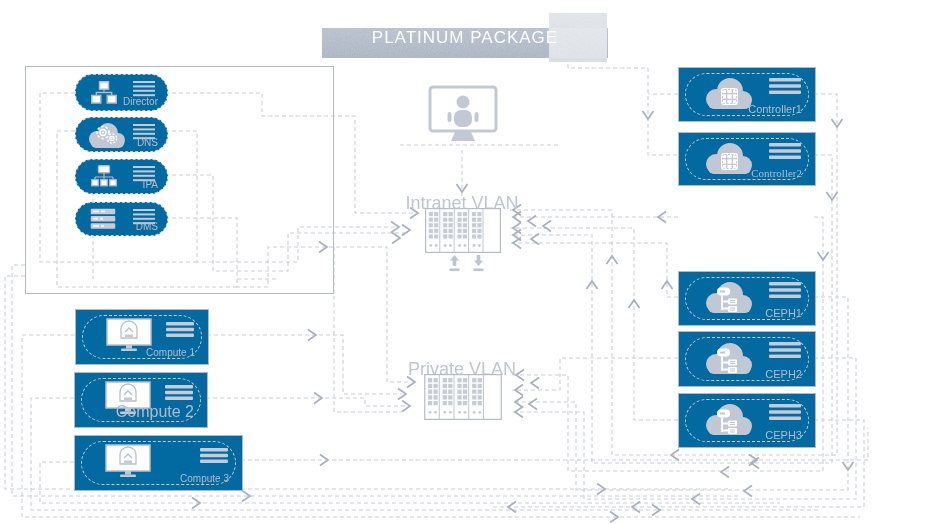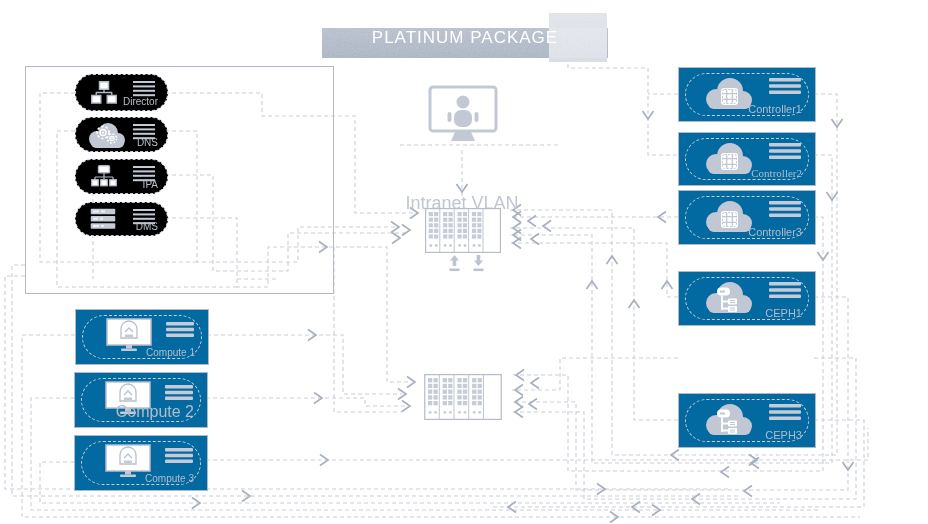--- a/index.html
+++ b/index.html
@@ -24,21 +24,21 @@
     left:549px;top:13px;width:58px;height:49px;
     background:linear-gradient(180deg,#dde1e7,#d3d8e0);overflow:hidden;
   }
   
   .group-box{
     left:25px;top:66px;width:307px;height:226px;
     border:1.2px solid #b5bbc6;background:transparent;
   }
   
   .pill{
-    border:1.4px dashed #c4cad4;border-radius:18px;background:#000000;
+    border:1.4px dashed #c4cad4;border-radius:18px;background:#0369a1;
   }
   .pill .bars{position:absolute;right:12px;top:6px;}
   .pill .lbl{
     position:absolute;right:9px;bottom:3px;font-size:10px;color:#b6bdc9;
   }
   
   .node-box{
     border:1.2px solid #b2b9c5;background:#0369a1;
   }
   .node-box .inner-pill{
@@ -327,21 +327,21 @@
     <svg class="bars" style="top:12px;" width="28" height="15" viewBox="0 0 28 15">
       <g fill="#c5cbd7">
           <rect width="28" height="3.4" rx="1"></rect>
           <rect y="5.8" width="28" height="3.4" rx="1"></rect>
           <rect y="11.6" width="28" height="3.4" rx="1"></rect>
         </g>
     </svg>
     <span class="lbl" style="font-size:16px;">Compute 2</span>
   </div>
 
-  <div class="abs node-box" style="left:74px;top:435px;width:132px;height:54px;">
+  <div class="abs node-box" style="left:74px;top:435px;width:132px;height:54px;padding-left:35px;">
     <div class="inner-pill"></div>
     <svg class="icon" style="left:30px;top:8px;" width="46" height="36" viewBox="0 0 46 36">
       <rect x="1" y="1" width="44" height="26" fill="#ffffff" stroke="#b8bfcb" stroke-width="1.5"></rect>
       <path d="M15,20 V11 a8,8 0 0 1 16,0 V20 Z" fill="none" stroke="#b8bfcb" stroke-width="1.3"></path>
       <path d="M19,14 L23,10 L27,14" fill="none" stroke="#b8bfcb" stroke-width="1.3"></path>
       <rect x="19" y="16.5" width="8" height="2.5" fill="#c3cad5"></rect>
       <rect x="20" y="27" width="6" height="3.5" fill="#c3cad5"></rect>
       <rect x="15" y="30.5" width="16" height="2.5" rx="1" fill="#c3cad5"></rect>
     </svg>
     <svg class="bars" style="top:12px;" width="28" height="15" viewBox="0 0 28 15">
@@ -369,20 +369,21 @@
   </svg>
   <svg class="abs" style="left:447px;top:255px;" width="15" height="17" viewBox="0 0 15 17">
     <path d="M7.5,0 L12,5.5 H9.3 V11 H5.7 V5.5 H3 Z" fill="#bdc4d0"></path>
     <rect x="2.5" y="13.5" width="10" height="2.6" fill="#bdc4d0"></rect>
   </svg>
   <svg class="abs" style="left:471px;top:255px;" width="15" height="17" viewBox="0 0 15 17">
     <path d="M7.5,11 L3,5.5 H5.7 V0 H9.3 V5.5 H12 Z" fill="#bdc4d0"></path>
     <rect x="2.5" y="13.5" width="10" height="2.6" fill="#bdc4d0"></rect>
   </svg>
 
+  <div class="abs vlan-label" style="left:400px;top:359px;">Private VLAN</div>
   <svg class="abs" style="left:424px;top:374px;" width="78" height="46">
     <use href="#switchIcon"></use>
   </svg>
 
   <div class="abs node-box" style="left:678px;top:67px;width:136px;height:53px;">
     <div class="inner-pill"></div>
     <svg class="icon" style="left:21px;top:7px;" width="58" height="40" viewBox="0 0 58 40">
       <use href="#cloudBase" width="58" height="40"></use>
       <rect x="21" y="13" width="17" height="17" rx="3" fill="#ffffff"></rect>
       <path d="M26.7,14.5 V28.5 M32.3,14.5 V28.5 M22.5,18.7 H36.5 M22.5,24.3 H36.5" stroke="#c1c8d4" stroke-width="1.3" fill="none"></path>
@@ -409,37 +410,20 @@
     <svg class="bars" width="32" height="16" viewBox="0 0 32 16">
       <g fill="#c5cbd7">
           <rect width="32" height="3.6" rx="1"></rect>
           <rect y="6.2" width="32" height="3.6" rx="1"></rect>
           <rect y="12.4" width="32" height="3.6" rx="1"></rect>
         </g>
     </svg>
     <span class="lbl">Controller2</span>
   </div>
 
-  <div class="abs node-box" style="left:678px;top:190px;width:136px;height:53px;">
-    <div class="inner-pill"></div>
-    <svg class="icon" style="left:21px;top:7px;" width="58" height="40" viewBox="0 0 58 40">
-      <use href="#cloudBase" width="58" height="40"></use>
-      <rect x="21" y="13" width="17" height="17" rx="3" fill="#ffffff"></rect>
-      <path d="M26.7,14.5 V28.5 M32.3,14.5 V28.5 M22.5,18.7 H36.5 M22.5,24.3 H36.5" stroke="#c1c8d4" stroke-width="1.3" fill="none"></path>
-      <rect x="22.5" y="14.5" width="14" height="14" rx="2" fill="none" stroke="#c1c8d4" stroke-width="1" stroke-dasharray="2 1.5"></rect>
-    </svg>
-    <svg class="bars" width="32" height="16" viewBox="0 0 32 16">
-      <g fill="#c5cbd7">
-          <rect width="32" height="3.6" rx="1"></rect>
-          <rect y="6.2" width="32" height="3.6" rx="1"></rect>
-          <rect y="12.4" width="32" height="3.6" rx="1"></rect>
-        </g>
-    </svg>
-    <span class="lbl">Controller3</span>
-  </div>
 
   <div class="abs node-box" style="left:678px;top:271px;width:136px;height:53px;">
     <div class="inner-pill"></div>
     <svg class="icon" style="left:21px;top:7px;" width="58" height="40" viewBox="0 0 58 40">
       <use href="#cloudBase" width="58" height="40"></use>
       <rect x="17" y="8.5" width="13" height="8" rx="4" fill="#ffffff"></rect>
       <rect x="20" y="11.5" width="5" height="2" fill="#c1c8d4"></rect>
       <path d="M22,16.5 V31 M22,22.5 H28 M22,29.5 H28" stroke="#ffffff" stroke-width="1.8" fill="none"></path>
       <rect x="28" y="19.5" width="9" height="6" rx="1" fill="#ffffff"></rect>
       <rect x="28" y="27" width="9" height="6" rx="1" fill="#ffffff"></rect>
@@ -448,20 +432,40 @@
     <svg class="bars" width="32" height="16" viewBox="0 0 32 16">
       <g fill="#c5cbd7">
           <rect width="32" height="3.6" rx="1"></rect>
           <rect y="6.2" width="32" height="3.6" rx="1"></rect>
           <rect y="12.4" width="32" height="3.6" rx="1"></rect>
         </g>
     </svg>
     <span class="lbl">CEPH1</span>
   </div>
 
+  <div class="abs node-box" style="left:678px;top:331px;width:136px;height:54px;">
+    <div class="inner-pill"></div>
+    <svg class="icon" style="left:21px;top:8px;" width="58" height="40" viewBox="0 0 58 40">
+      <use href="#cloudBase" width="58" height="40"></use>
+      <rect x="17" y="8.5" width="13" height="8" rx="4" fill="#ffffff"></rect>
+      <rect x="20" y="11.5" width="5" height="2" fill="#c1c8d4"></rect>
+      <path d="M22,16.5 V31 M22,22.5 H28 M22,29.5 H28" stroke="#ffffff" stroke-width="1.8" fill="none"></path>
+      <rect x="28" y="19.5" width="9" height="6" rx="1" fill="#ffffff"></rect>
+      <rect x="28" y="27" width="9" height="6" rx="1" fill="#ffffff"></rect>
+      <path d="M30,21.5 h5 M30,23.5 h5 M30,29 h5 M30,31 h5" stroke="#c1c8d4" stroke-width="1" fill="none"></path>
+    </svg>
+    <svg class="bars" width="32" height="16" viewBox="0 0 32 16">
+      <g fill="#c5cbd7">
+          <rect width="32" height="3.6" rx="1"></rect>
+          <rect y="6.2" width="32" height="3.6" rx="1"></rect>
+          <rect y="12.4" width="32" height="3.6" rx="1"></rect>
+        </g>
+    </svg>
+    <span class="lbl">CEPH2</span>
+  </div>
 
   <div class="abs node-box" style="left:678px;top:393px;width:136px;height:53px;">
     <div class="inner-pill"></div>
     <svg class="icon" style="left:21px;top:7px;" width="58" height="40" viewBox="0 0 58 40">
       <use href="#cloudBase" width="58" height="40"></use>
       <rect x="17" y="8.5" width="13" height="8" rx="4" fill="#ffffff"></rect>
       <rect x="20" y="11.5" width="5" height="2" fill="#c1c8d4"></rect>
       <path d="M22,16.5 V31 M22,22.5 H28 M22,29.5 H28" stroke="#ffffff" stroke-width="1.8" fill="none"></path>
       <rect x="28" y="19.5" width="9" height="6" rx="1" fill="#ffffff"></rect>
       <rect x="28" y="27" width="9" height="6" rx="1" fill="#ffffff"></rect>

